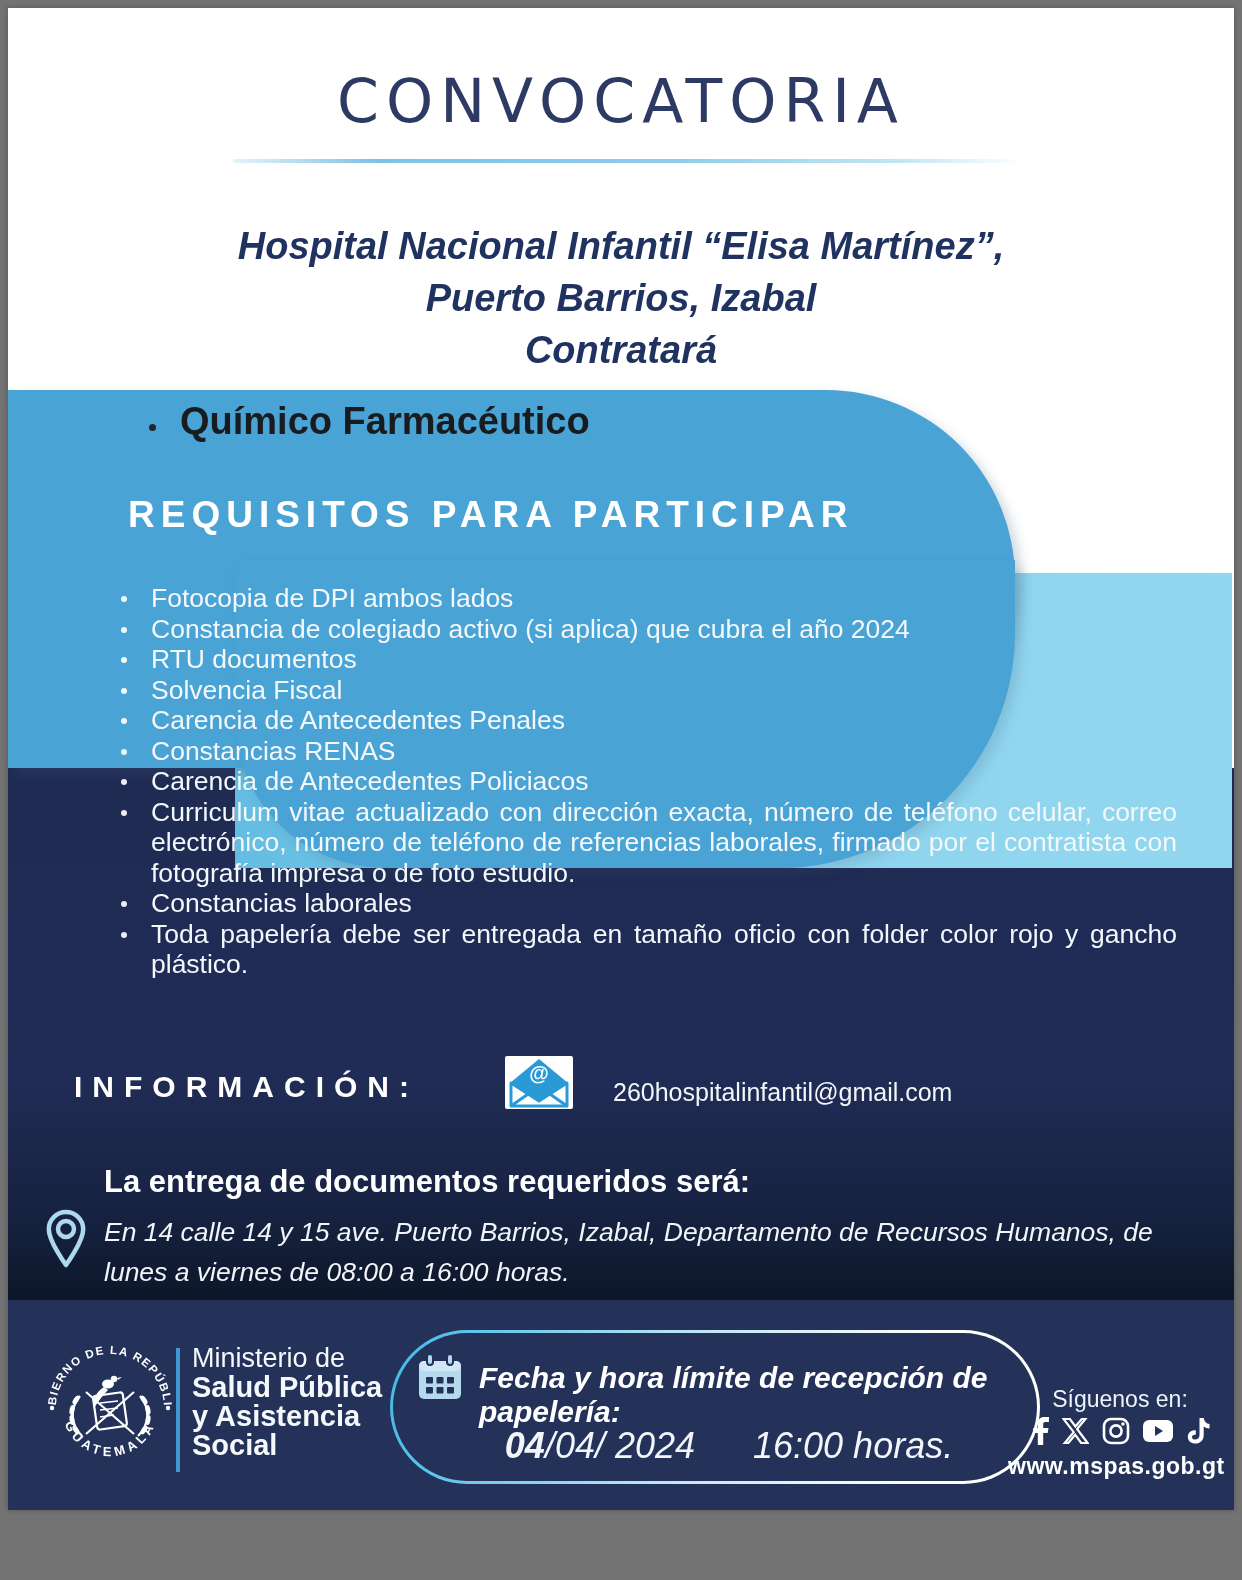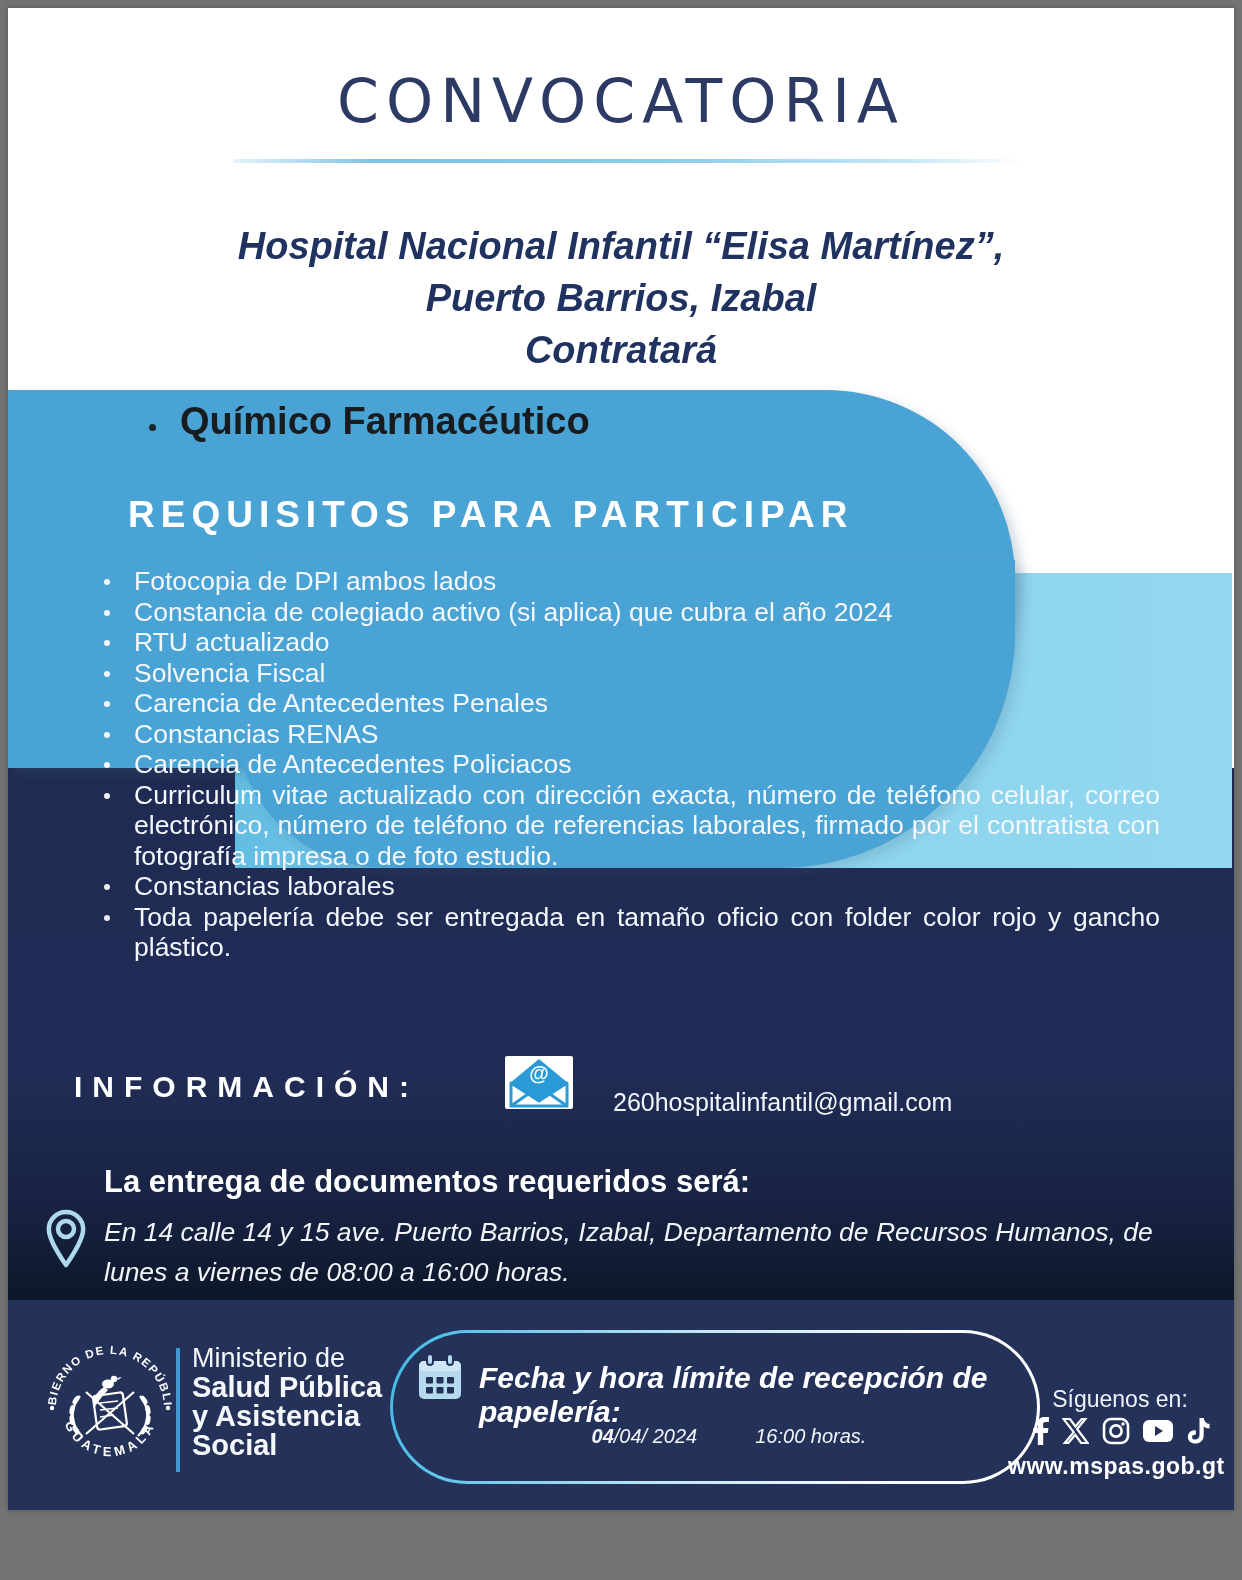--- a/index.html
+++ b/index.html
@@ -24,50 +24,50 @@
   .shape-light-band{position:absolute;left:235px;top:573px;width:997px;height:295px;
          background:linear-gradient(to right,#63bde2,#8ed4ee 55%,#92d7ef);}
   .navy-main{position:absolute;left:8px;top:768px;width:1226px;height:532px;
          background:linear-gradient(to bottom,#1f2b53 0%,#202c55 58%,#172241 84%,#0c1729 100%);}
   .navy-footer{position:absolute;left:8px;top:1300px;width:1226px;height:210px;background:#243159;}
 
   
   .job-bullet{position:absolute;left:149px;top:424px;width:7px;height:7px;border-radius:50%;background:#20252a;}
   .job-title{position:absolute;left:180px;top:400px;font-size:38px;font-weight:bold;color:#191c1f;}
   .req-heading{position:absolute;left:128px;top:494px;font-size:37px;font-weight:bold;color:#ffffff;letter-spacing:6px;}
-  .req-list{position:absolute;left:100px;top:566px;width:1060px;margin:0;padding:0;list-style:none;
+  .req-list{position:absolute;left:100px;top:566px;width:1060px;margin:17px;padding:0;list-style:none;
          font-size:26.5px;line-height:30.5px;color:#f3f8fc;}
   .req-list li{position:relative;padding-left:34px;text-align:justify;text-align-last:left;}
   .req-list li::before{content:"";position:absolute;left:4px;top:13px;width:6px;height:6px;border-radius:50%;background:rgba(255,255,255,.92);}
 
   
   .info-label{position:absolute;left:74px;top:1070px;font-size:30px;font-weight:bold;letter-spacing:10px;color:#ffffff;text-align:center;}
   .mail-box{position:absolute;left:505px;top:1056px;width:68px;height:53px;background:#ffffff;border-radius:2px;}
-  .info-email{position:absolute;left:613px;top:1078px;font-size:25px;color:#f2f6fa;margin-top:10px;}
+  .info-email{position:absolute;left:613px;top:1078px;font-size:25px;color:#f2f6fa;}
 
   
   .entrega-heading{position:absolute;left:104px;top:1164px;font-size:31px;font-weight:bold;color:#ffffff;}
   .pin-icon{position:absolute;left:44px;top:1208px;}
   .entrega-body{position:absolute;left:104px;top:1212px;width:1056px;font-size:26.5px;line-height:40px;color:#f2f6fa;font-style:italic;}
 
   
   .seal{position:absolute;left:42px;top:1340px;}
   .ministry-divider{position:absolute;left:176px;top:1348px;width:4px;height:124px;background:#3f97d3;}
   .ministry{position:absolute;left:192px;top:1344px;color:#f5f8fb;line-height:29px;}
   .ministry .m1{font-size:27px;font-weight:400;}
   .ministry .m2{font-size:29px;font-weight:bold;}
 
   .pill{position:absolute;left:390px;top:1330px;width:650px;height:154px;border-radius:77px;
         background:linear-gradient(105deg,#3eb9e6,#bfe6f6 45%,#ffffff 80%);}
   .pill-inner{position:absolute;left:3px;top:3px;width:644px;height:148px;border-radius:74px;background:#243159;}
   .cal-icon{position:absolute;left:24px;top:20px;}
   .pill-line1{position:absolute;left:86px;top:28px;width:540px;text-align:left;
         font-size:30px;font-weight:bold;font-style:italic;color:#ffffff;}
   .pill-line2{position:absolute;left:86px;top:92px;width:500px;text-align:center;
-        font-size:20px;font-style:italic;color:#f2f6fa;}
+        font-size:36px;font-style:italic;color:#f2f6fa;}
   .pill-line2 .day{font-weight:bold;}
   .pill-line2 .gap{display:inline-block;width:58px;}
 
   .follow-label{position:absolute;left:1030px;top:1386px;width:180px;text-align:center;font-size:23px;color:#eef4f9;}
   .social-row{position:absolute;left:1032px;top:1416px;width:178px;display:flex;justify-content:space-between;align-items:center;}
   .website{position:absolute;left:1008px;top:1453px;width:206px;text-align:center;font-size:23px;font-weight:bold;color:#ffffff;letter-spacing:.5px;}
 </style>
 </head>
 <body>
 
@@ -88,21 +88,21 @@
   <div class="shape-light-band"></div>
   <div class="shape-blue-a"></div>
   <div class="shape-blue-b"></div>
 
   <div class="job-bullet"></div>
   <div class="job-title">Químico Farmacéutico</div>
   <div class="req-heading">REQUISITOS PARA PARTICIPAR</div>
   <ul class="req-list">
     <li>Fotocopia de DPI ambos lados</li>
     <li>Constancia de colegiado activo (si aplica) que cubra el año 2024</li>
-    <li>RTU actualizado</li>
+    <li>RTU documentos</li>
     <li>Solvencia Fiscal</li>
     <li>Carencia de Antecedentes Penales</li>
     <li>Constancias RENAS</li>
     <li>Carencia de Antecedentes Policiacos</li>
     <li>Curriculum vitae actualizado con dirección exacta, número de teléfono celular, correo electrónico, número de teléfono de referencias laborales, firmado por el contratista con fotografía impresa o de foto estudio.</li>
     <li>Constancias laborales</li>
     <li>Toda papelería debe ser entregada en tamaño oficio con folder color rojo y gancho plástico.</li>
   </ul>
 
   <div class="info-label">INFORMACIÓN:</div>

